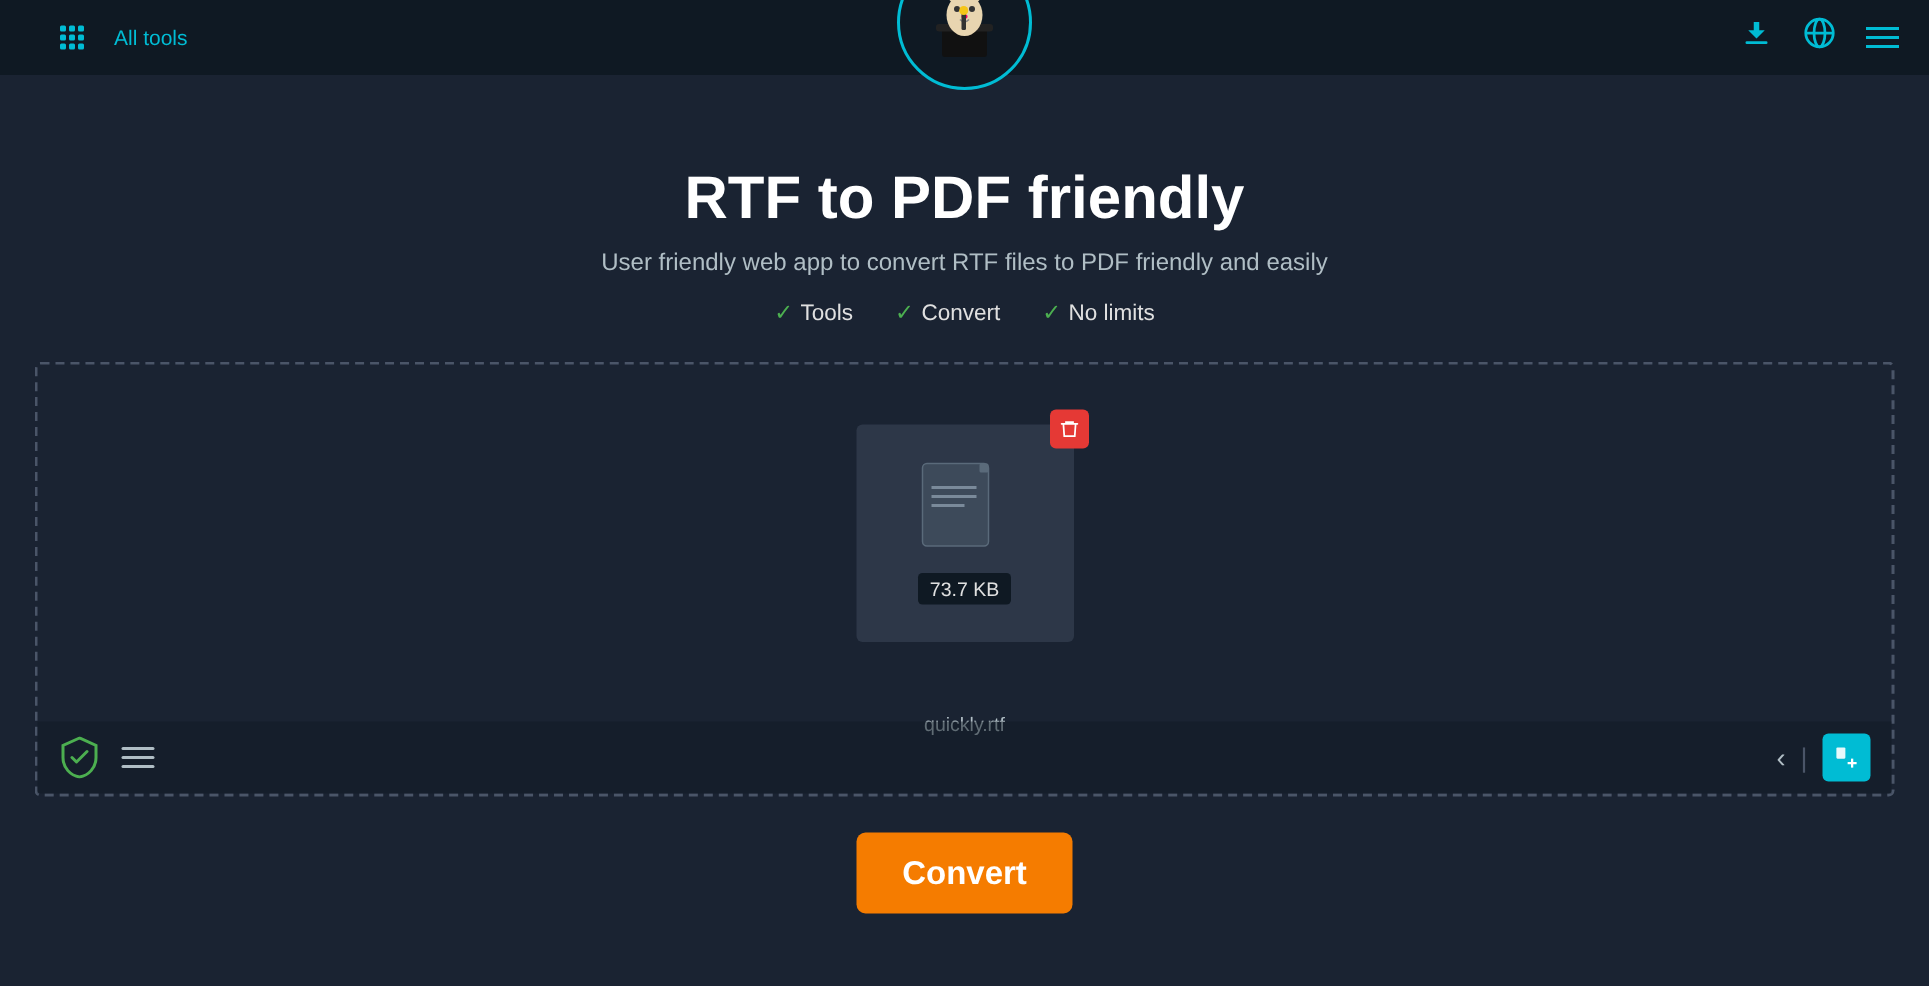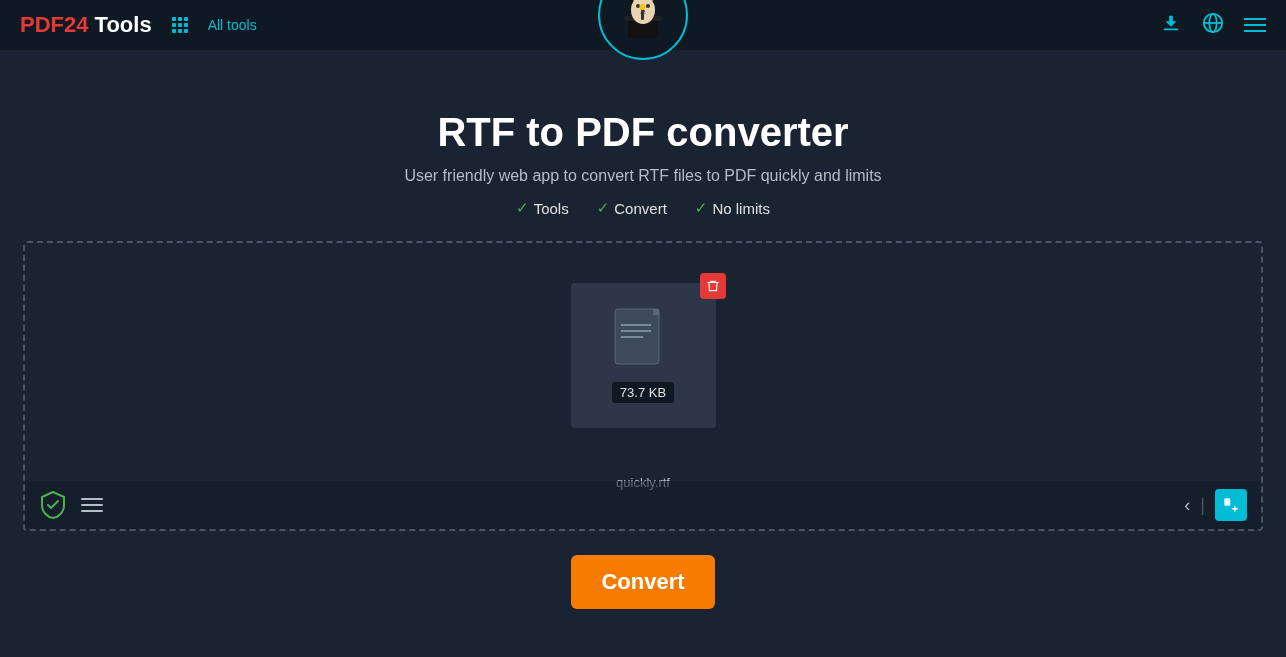--- a/index.html
+++ b/index.html
@@ -282,25 +282,20 @@
       font-weight: bold;
       padding: 14px 30px;
       cursor: pointer;
       margin-top: 4px;
     }
   </style>
 </head>
 <body>
 
 <div class="header">
-  <div class="header-logo">
-    <span class="logo-text">
-      <span class="logo-pdf">PDF24</span><span class="logo-rest"> Tools</span>
-    </span>
-  </div>
   <a class="all-tools-btn">
     <span class="grid-icon">
       <span class="grid-dot"></span>
         <span class="grid-dot"></span>
         <span class="grid-dot"></span>
       <span class="grid-dot"></span>
         <span class="grid-dot"></span>
         <span class="grid-dot"></span>
       <span class="grid-dot"></span>
         <span class="grid-dot"></span>
@@ -353,22 +348,22 @@
     </span>
     <div class="hamburger-icon">
       <div class="hamburger-line"></div>
       <div class="hamburger-line"></div>
       <div class="hamburger-line"></div>
     </div>
   </div>
 </div>
 
 <div class="main-content">
-  <h1 class="page-title">RTF to PDF converter</h1>
-  <p class="page-subtitle">User friendly web app to convert RTF files to PDF quickly and limits</p>
+  <h1 class="page-title">RTF to PDF friendly</h1>
+  <p class="page-subtitle">User friendly web app to convert RTF files to PDF friendly and easily</p>
   <div class="features-row">
     <div class="feature-item">
       <span class="check-mark">✓</span>
       <span>Tools</span>
     </div>
     <div class="feature-item">
       <span class="check-mark">✓</span>
       <span>Convert</span>
     </div>
     <div class="feature-item">

